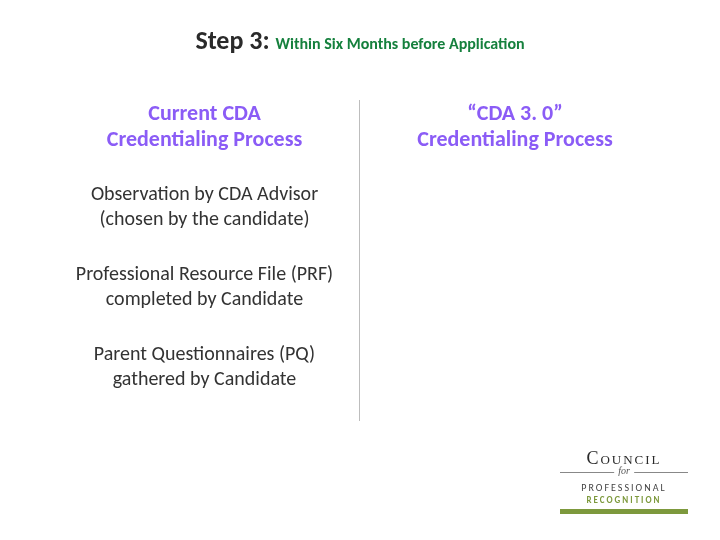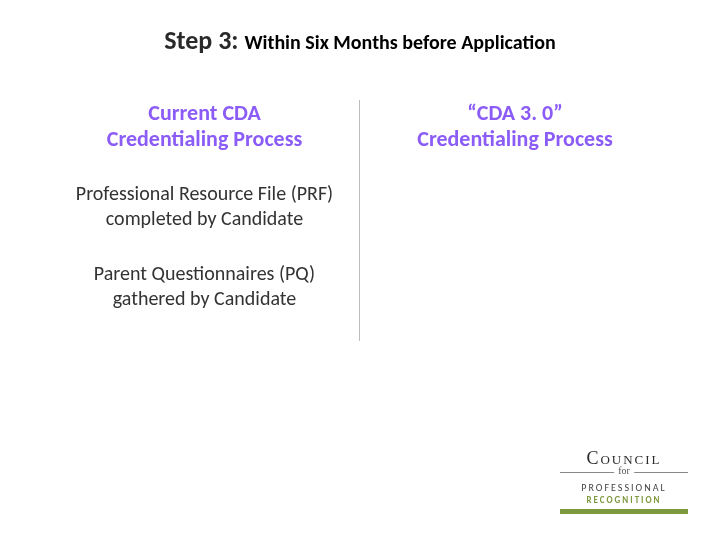--- a/index.html
+++ b/index.html
@@ -1,47 +1,48 @@
 <!DOCTYPE html>
 <html><head>
 <meta charset="utf-8">
 <style>
   * { margin: 0; padding: 0; box-sizing: border-box; }
   html, body { width: 720px; height: 540px; background: #fff; font-family: Calibri, "Segoe UI", Arial, sans-serif; color: #3a3a3a; }
   .slide { position: relative; width: 720px; height: 540px; }
   .title { position: absolute; top: 24px; left: 0; width: 720px; text-align: center; font-size: 26px; font-weight: 700; color: #2a2a2a; }
-  .title .sub { color: #000000; font-size: 20px; font-weight: 700; margin-top: 44px; }
+  .title .sub { color: #15803d; font-size: 16px; font-weight: 700; margin-top: 44px; }
   .cols { position: absolute; top: 100px; left: 50px; width: 620px; display: flex; }
   .col { width: 50%; padding: 0 18px; }
   .col.left { border-right: 1px solid #bdbdbd; }
   .heading { font-size: 22px; font-weight: 700; text-align: center; line-height: 1.2; margin-bottom: 28px; color: #8b5cf6; }
   .item { font-size: 20px; line-height: 1.25; text-align: center; margin-bottom: 30px; color: #333; }
   .logo { position: absolute; right: 32px; bottom: 26px; width: 128px; text-align: center; color: #2a2a2a; }
   .logo .council { font-family: Liberation Serif, serif; font-variant: small-caps; letter-spacing: 2px; font-size: 18px; }
   .logo .rule { height: 1px; background: #888; margin: 3px 0 2px; position: relative; }
-  .logo .rule .for { position: absolute; top: -7px; left: 50%; transform: translateX(-50%); background: #ffffff; padding: 0 4px; font-family: "Times New Roman", serif; font-size: 10px; color: #555; }
+  .logo .rule .for { position: absolute; top: -7px; left: 50%; transform: translateX(-50%); background: #ffffff; padding: 0 4px; font-style: italic; font-family: "Times New Roman", serif; font-size: 10px; color: #555; }
   .logo .sub1 { font-size: 10px; letter-spacing: 2px; color: #444; margin-top: 8px; }
   .logo .sub2 { font-size: 9px; letter-spacing: 2px; color: #7d993d; font-weight: 700; }
   .logo .bar { height: 5px; background: #7d993d; margin-top: 4px; }
 </style>
 </head>
 <body>
 
 <div class="slide">
   <div class="title">
     <span>Step 3:</span>
     <span class="sub">Within Six Months before Application</span>
   </div>
 
   <div class="cols">
     <div class="col left">
       <div class="heading">
         <span>Current CDA</span><br>
         <span>Credentialing Process</span>
       </div>
+      <div class="item">Observation by CDA Advisor (chosen by the candidate)</div>
       <div class="item">Professional Resource File (PRF) completed by Candidate</div>
       <div class="item">Parent Questionnaires (PQ) gathered by Candidate</div>
     </div>
     <div class="col right">
       <div class="heading">
         <span>“CDA 3. 0”</span><br>
         <span>Credentialing Process</span>
       </div>
     </div>
   </div>

